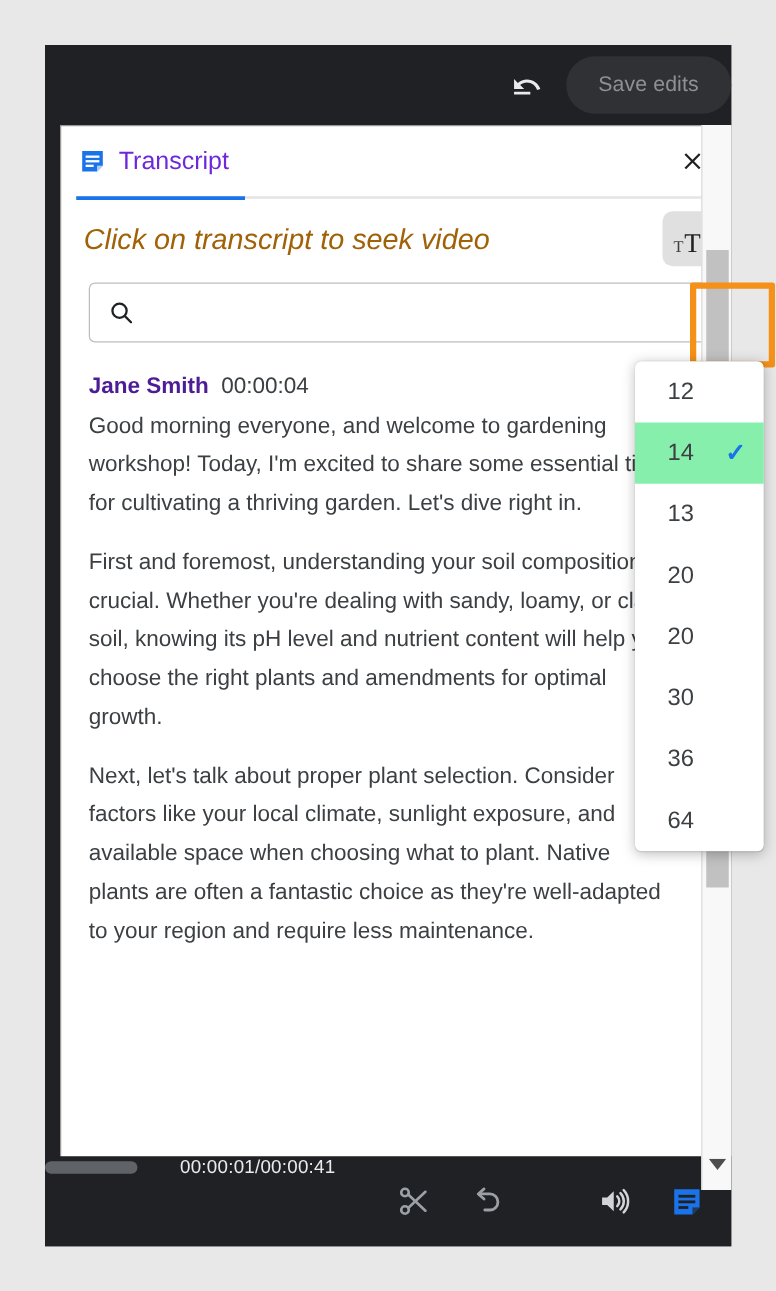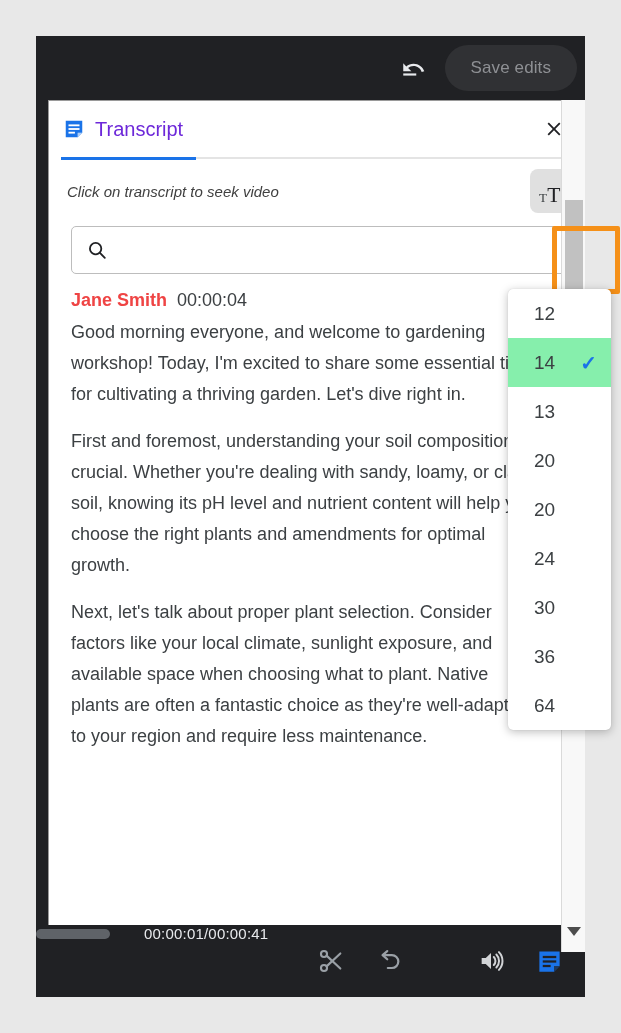--- a/index.html
+++ b/index.html
@@ -21,21 +21,20 @@
 
   
   #top-bar {
     position: absolute;
     left: 0; top: 0;
     width: 549px; height: 64px;
     background: #202124;
     display: flex;
     align-items: center;
     justify-content: flex-end;
-    padding-right: 8px;
   }
   #undo-top-btn {
     width: 44px; height: 44px;
     display: flex; align-items: center; justify-content: center;
     cursor: pointer;
     margin-right: 10px;
   }
   #save-edits-btn {
     height: 46px;
     padding: 0 26px;
@@ -104,22 +103,22 @@
   }
 
   
   #hint-row {
     position: relative;
     height: 62px;
     display: flex; align-items: center;
     padding-left: 18px;
   }
   #seek-hint {
-    color: #404040;
-    font-size: 15px;
+    color: #a16207;
+    font-size: 23px;
     font-style: italic;
   }
   #font-size-btn {
     position: absolute;
     right: 10px; top: 9px;
     width: 44px; height: 44px;
     border-radius: 8px;
     background: #e0e0e0;
     display: flex; align-items: flex-end; justify-content: center;
     cursor: pointer;
@@ -161,21 +160,21 @@
     margin: 16px 0 0 0;
     padding: 0 20px 0 22px;
     height: 690px;
     overflow: hidden;
   }
   .cue-speaker-row {
     display: flex; align-items: baseline; gap: 10px;
     margin-bottom: 6px;
   }
   .cue-speaker {
-    font-size: 18px; font-weight: bold; color: #ef4444;
+    font-size: 18px; font-weight: bold; color: #4c1d95; margin-top: 8px;
   }
   .cue-time {
     font-size: 18px; color: #3c4043;
   }
   .cue-text {
     font-size: 18px;
     line-height: 31px;
     color: #3c4043;
     margin: 0 0 16px 0;
     cursor: pointer;
@@ -379,23 +378,20 @@
     <div class="menu-item">
       <span>13</span>
     </div>
     <div class="menu-item">
       <span>20</span>
     </div>
     <div class="menu-item">
       <span>20</span>
     </div>
     <div class="menu-item">
-      <span>24</span>
-    </div>
-    <div class="menu-item">
       <span>30</span>
     </div>
     <div class="menu-item">
       <span>36</span>
     </div>
     <div class="menu-item">
       <span>64</span>
     </div>
   </div>
 

